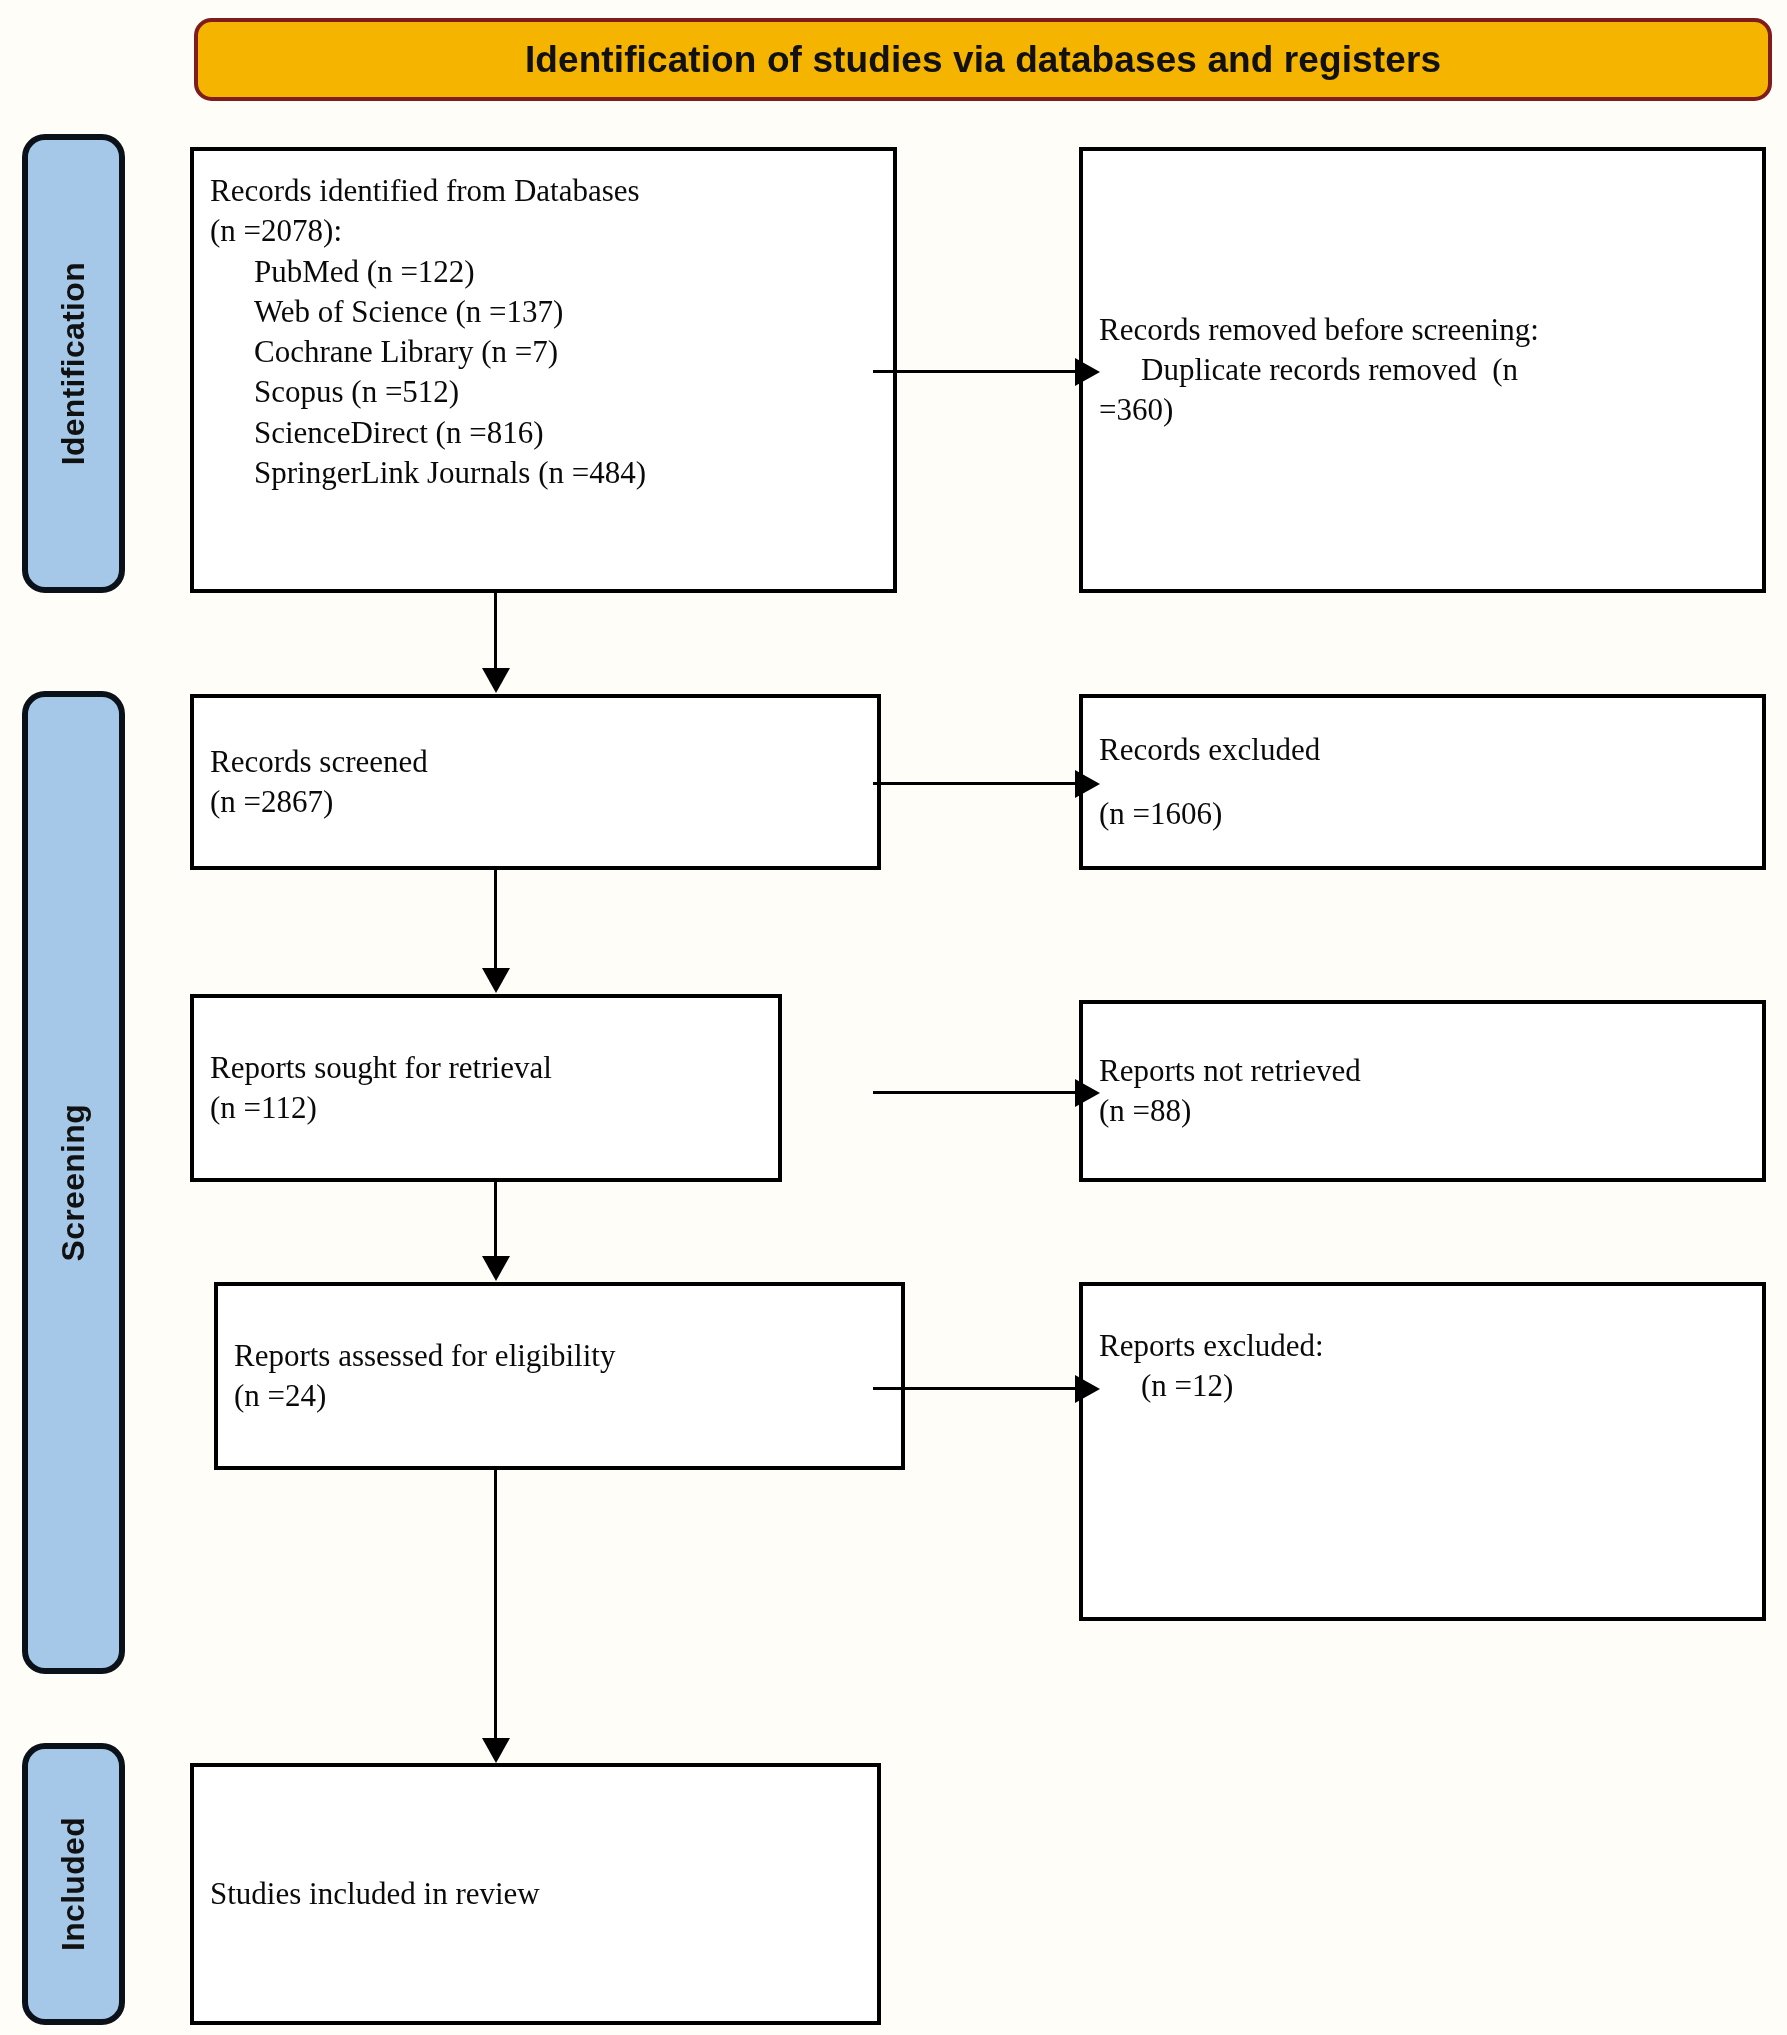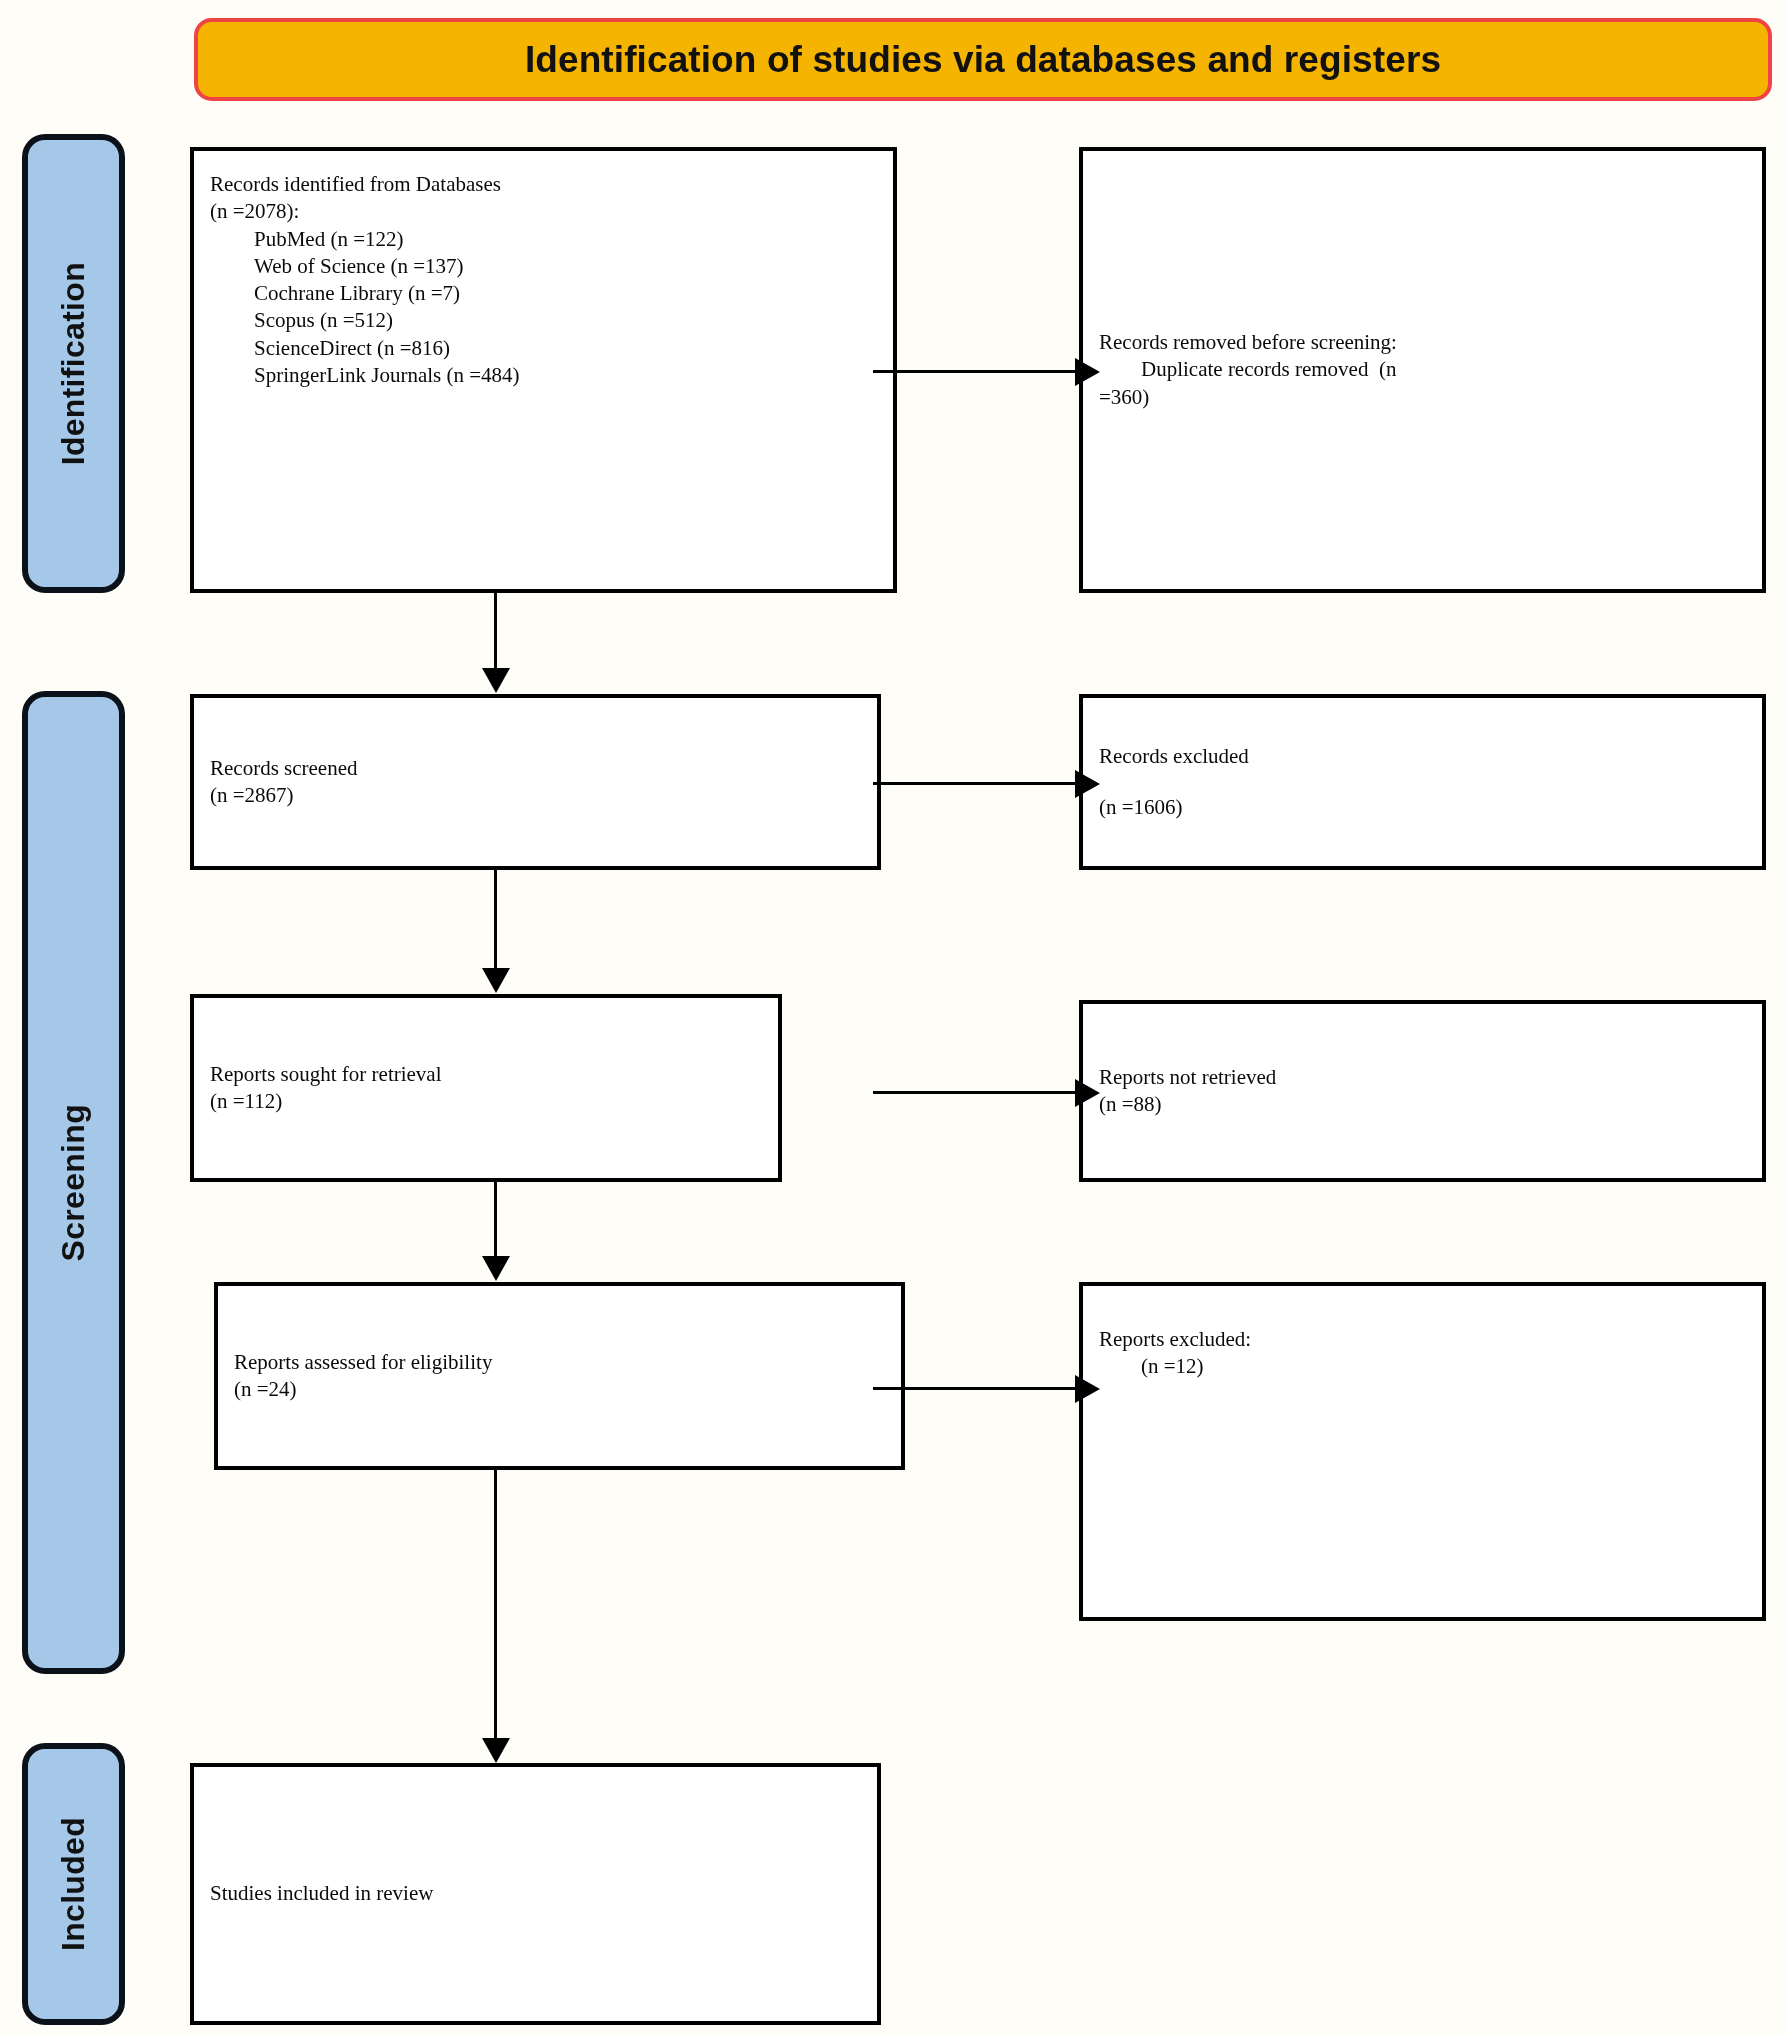--- a/index.html
+++ b/index.html
@@ -4,21 +4,21 @@
 <title>PRISMA Flow Diagram</title>
 <style>
   html,body{margin:0;padding:0;background:#fffdf7;}
   body{width:1788px;height:2035px;position:relative;overflow:hidden;
        font-family:"Liberation Serif","DejaVu Serif",serif;}
 
   
   .banner{
     position:absolute;left:194px;top:18px;width:1578px;height:83px;
     background:#f5b400;
-    border:4px solid #ef4444;
+    border:4px solid #7f1d1d;
     border-radius:17.5px;
     box-sizing:border-box;
     display:flex;align-items:center;justify-content:center;
   }
   .banner-text{
     font-family:"Liberation Sans","DejaVu Sans",sans-serif;
     font-weight:bold;font-size:37px;color:#111;letter-spacing:0.1px;
     white-space:nowrap;
   }
 
@@ -46,21 +46,21 @@
     position:absolute;
     background:#ffffff;
     border:4.7px solid #000000;
     box-sizing:border-box;
     padding:0 16px;
     display:flex;flex-direction:column;justify-content:center;
   }
   .box.top-aligned{justify-content:flex-start;}
   .box p{
     margin:0;
-    font-size:21px;line-height:1.30;color:#0a0a0a;
+    font-size:31px;line-height:1.30;color:#0a0a0a;
     white-space:pre-wrap;
   }
   .box p.indent{padding-left:44px;}
   .box p.indent-sm{padding-left:42px;}
 
   
   #box-identified   {left:190px;top:147px;width:707px;height:446px;}
   #box-screened     {left:190px;top:694px;width:691px;height:176px;}
   #box-sought       {left:190px;top:994px;width:592px;height:188px;}
   #box-assessed     {left:190px;top:1282px;width:691px;height:188px;margin-left:24px;}

